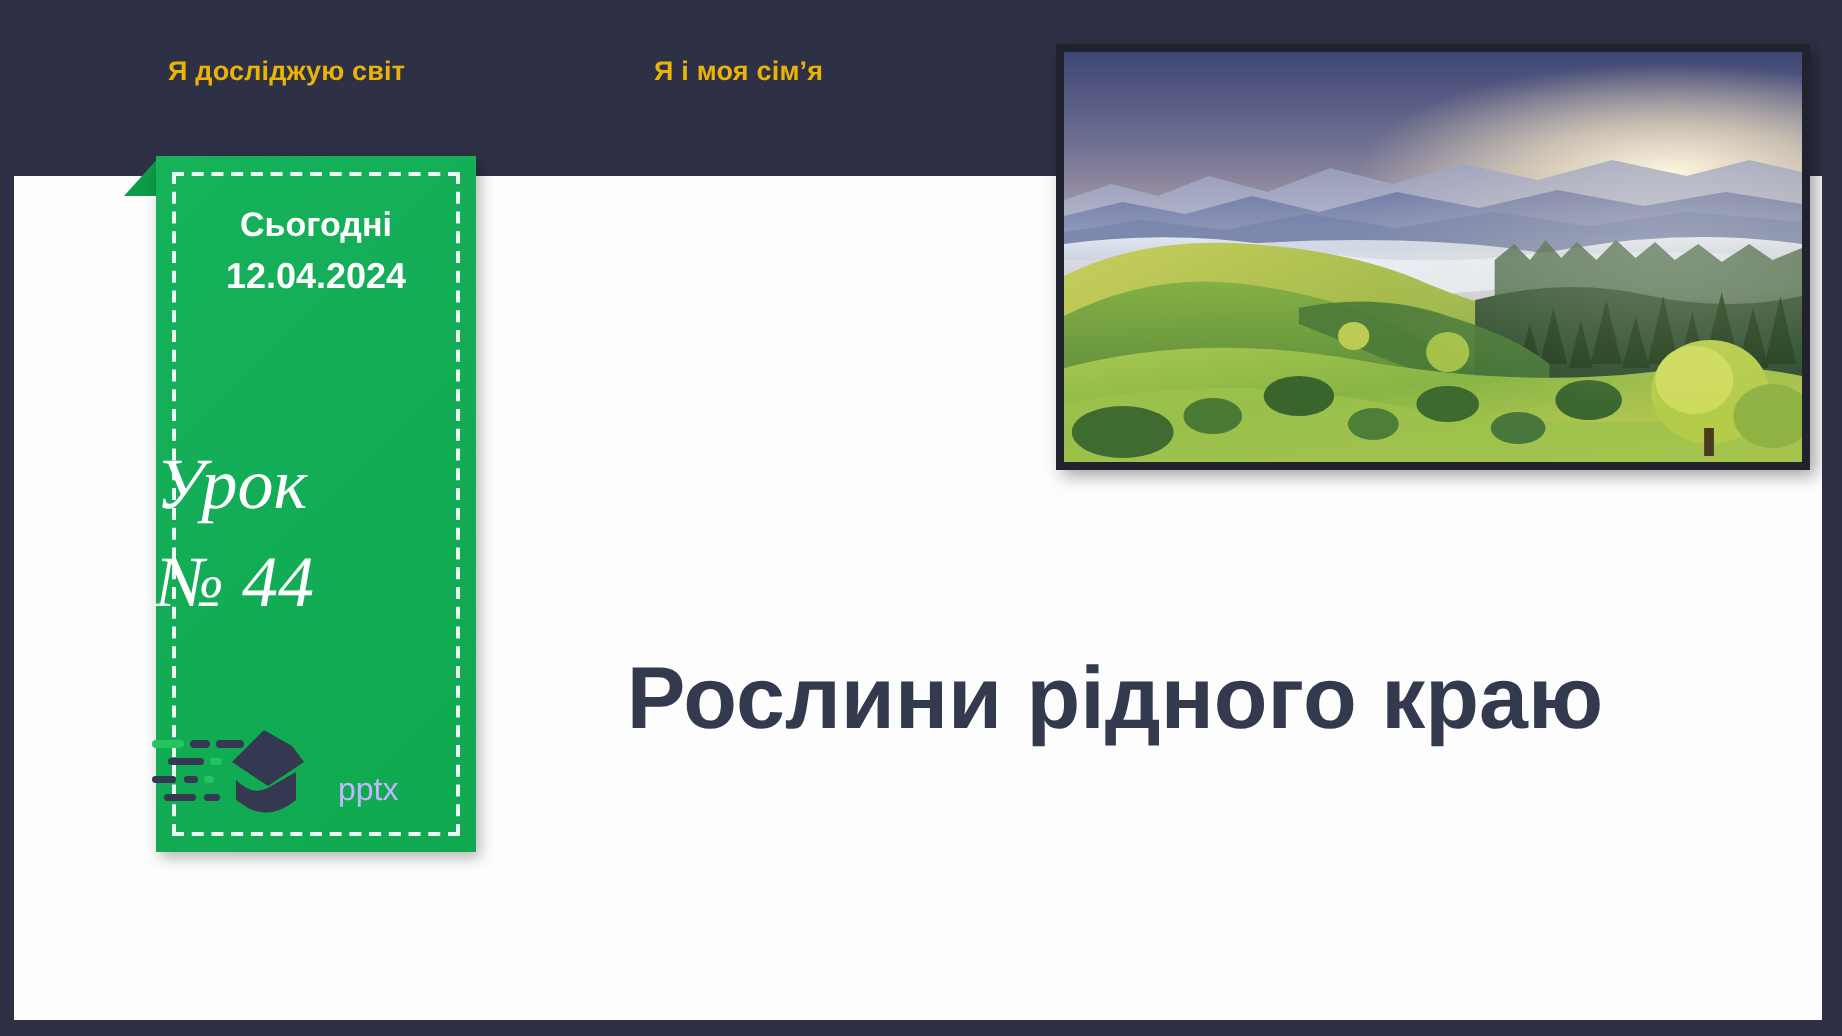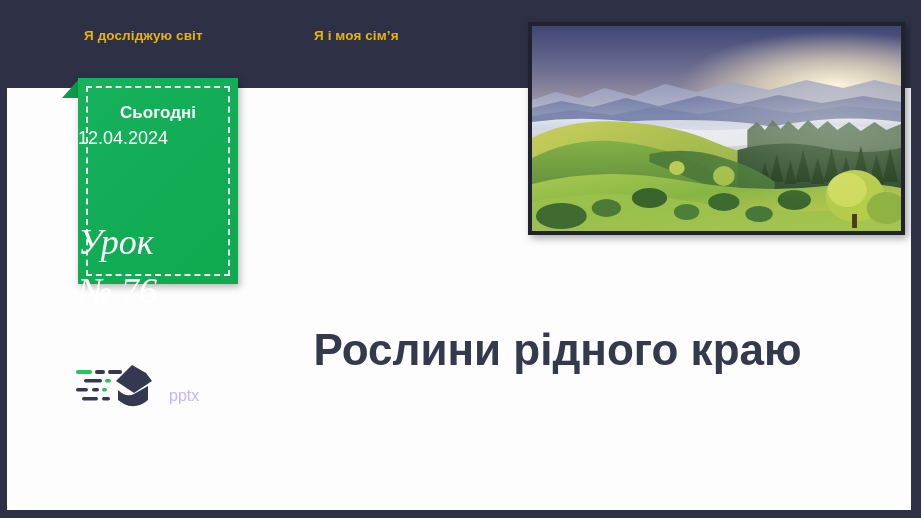--- a/index.html
+++ b/index.html
@@ -35,21 +35,21 @@
     position: absolute;
     top: 28px;
     color: #eab308;
     font-size: 13.5px;
     font-weight: bold;
     letter-spacing: 0.1px;
     white-space: nowrap;
     z-index: 6;
   }
   .header-label.h1 { left: 84px; }
-  .header-label.h2 { left: 314px; }
+  .header-label.h2 { left: 327px; }
 
   
   .white-panel {
     position: absolute;
     left: 7px;
     top: 88px;
     width: 904px;
     height: 422px;
     background: #fdfdfd;
     z-index: 2;
@@ -63,21 +63,21 @@
     width: 0; height: 0;
     border-left: 18px solid transparent;
     border-bottom: 20px solid #0c9c48;
     z-index: 4;
   }
   .green-card {
     position: absolute;
     left: 78px;
     top: 78px;
     width: 160px;
-    height: 206px;
+    height: 348px;
     background: linear-gradient(135deg, #16b35b 0%, #13ad57 40%, #0fa94f 100%);
     box-shadow: 2px 3px 7px rgba(0,0,0,0.28);
     z-index: 5;
   }
   .green-card .dash {
     position: absolute;
     left: 8px; top: 8px; right: 8px; bottom: 8px;
     border: 2px dashed rgba(255,255,255,0.92);
   }
   .card-today {
@@ -87,23 +87,24 @@
     text-align: center;
     color: #ffffff;
     font-size: 17px;
     font-weight: bold;
     line-height: 1.55;
   }
   .card-date {
     position: absolute;
     left: 0; right: 0;
     top: 50px;
+    text-align: center;
     color: #ffffff;
     font-size: 18px;
-    font-weight: normal;
+    font-weight: bold;
   }
   .card-lesson {
     position: absolute;
     left: 0; right: 0;
     top: 140px;
     color: #ffffff;
     font-family: "Liberation Serif", "DejaVu Serif", serif;
     font-style: italic;
     font-size: 36px;
     line-height: 1.35;
@@ -218,21 +219,21 @@
 
   <div class="green-card">
     <div class="dash"></div>
 
     <div class="card-today">Сьогодні</div>
 
     <div class="card-date">12.04.2024</div>
 
     <div class="card-lesson">
       <span>Урок</span>
-      <span class="num">№ 76</span>
+      <span class="num">№ 44</span>
     </div>
   </div>
 
   <div class="logo">
     <span class="mark">
       <svg width="80" height="48" viewBox="0 0 80 48" xmlns="http://www.w3.org/2000/svg">
 
         <rect x="0" y="6" width="16" height="4" rx="2" fill="#22c55e"></rect>
         <rect x="19" y="6" width="10" height="4" rx="2" fill="#343850"></rect>
         <rect x="32" y="6" width="14" height="4" rx="2" fill="#343850"></rect>

